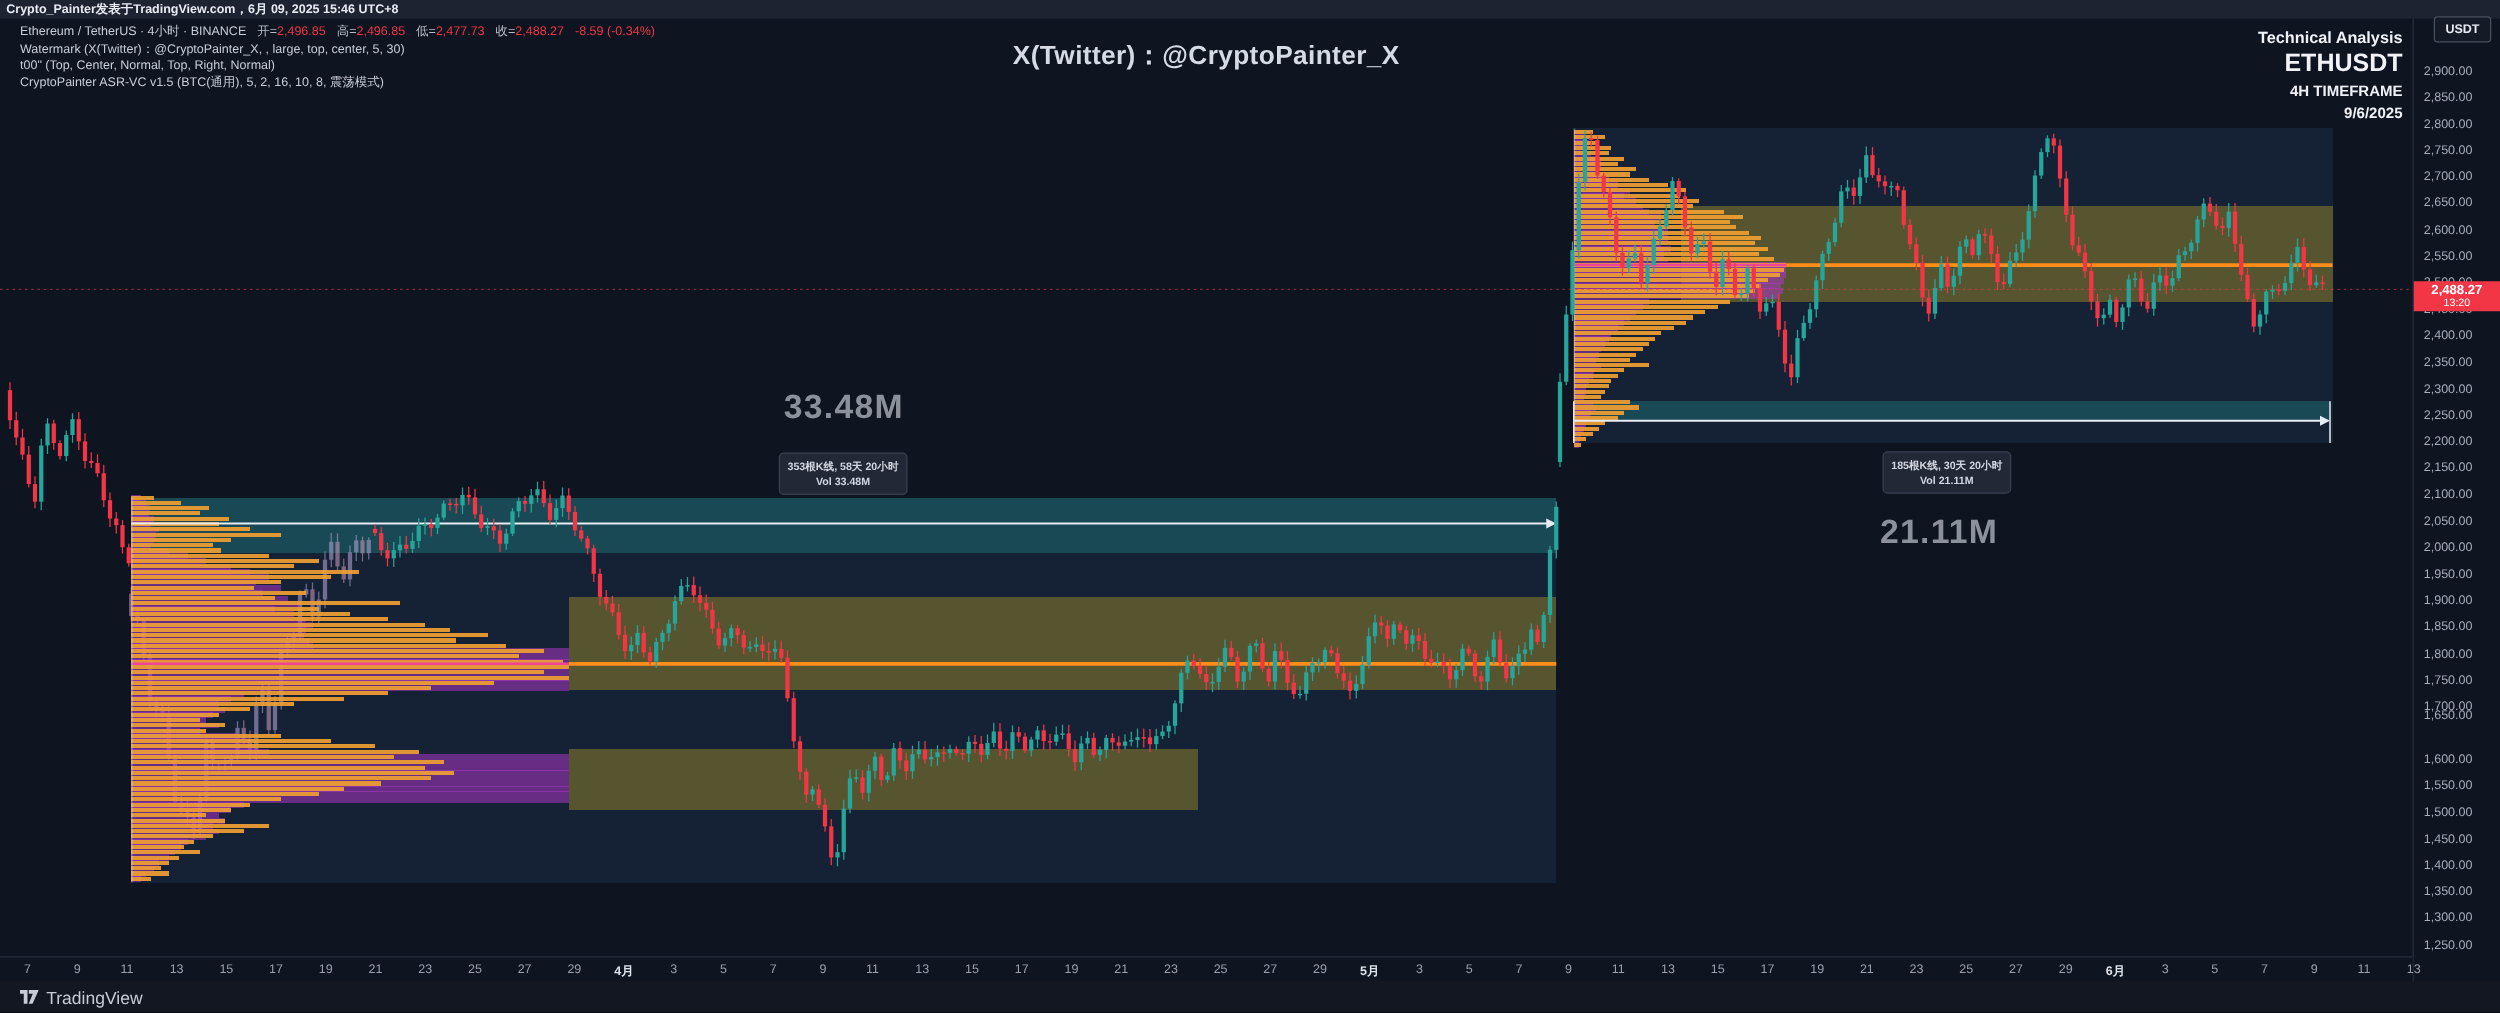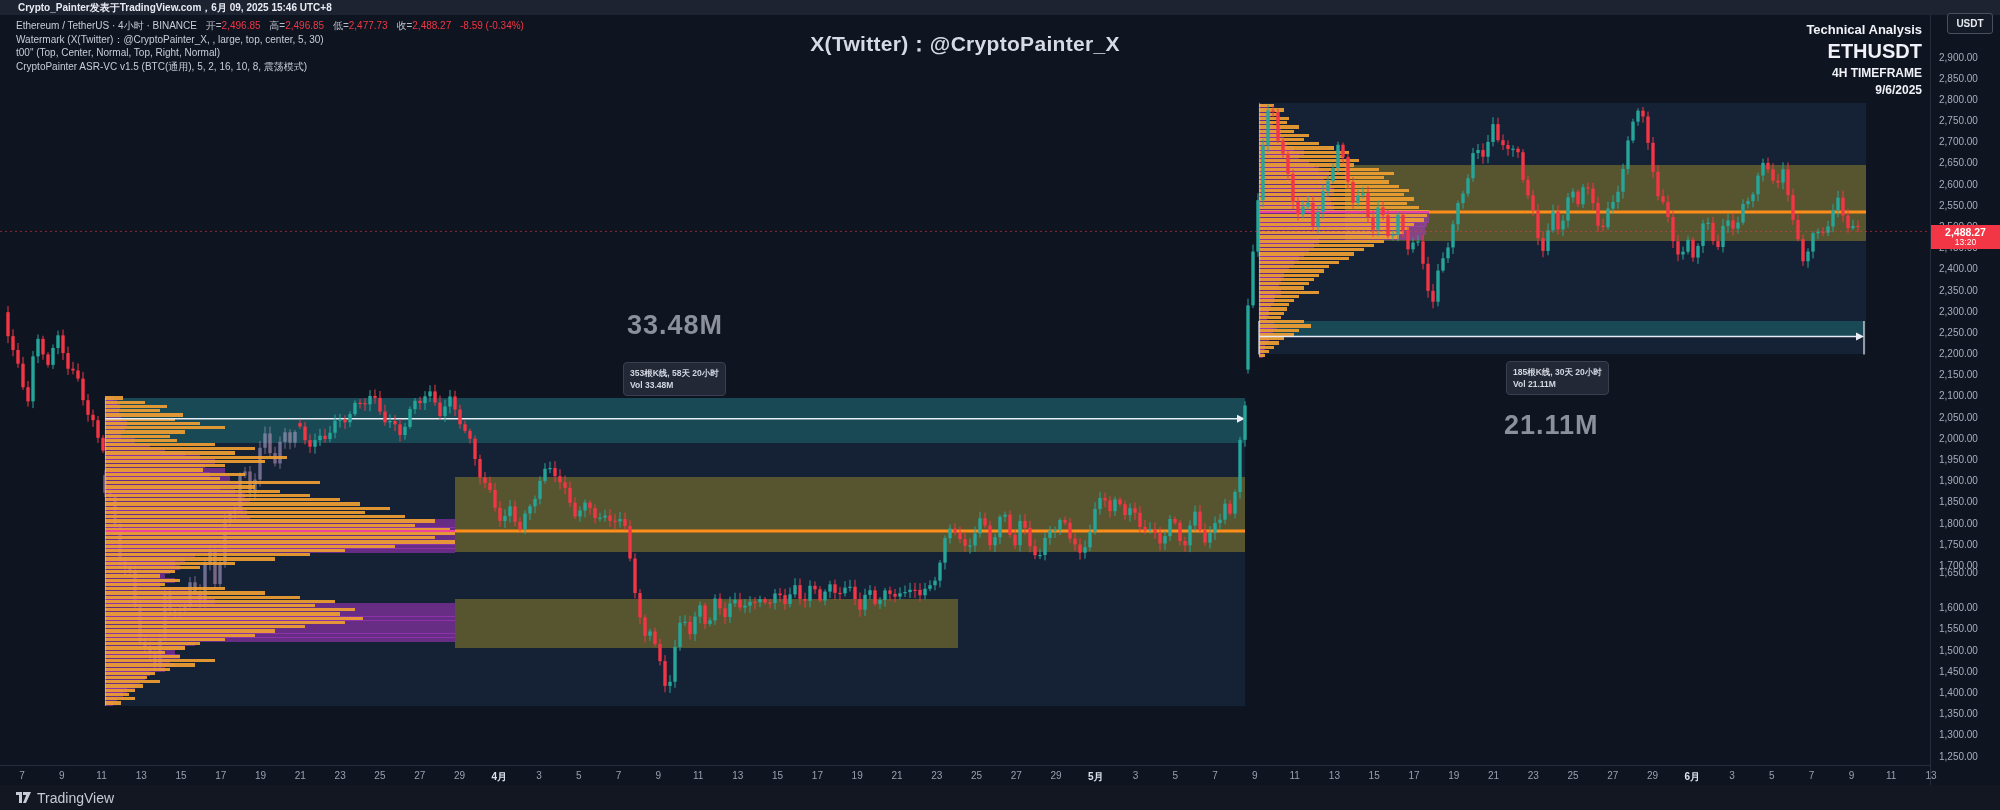--- a/index.html
+++ b/index.html
@@ -1,19 +1,19 @@
 <!DOCTYPE html>
 <html><head>
 <meta charset="utf-8">
 <style>
   html,body{margin:0;padding:0;background:#000;}
   .stage{position:relative;width:2000px;height:810px;background:#0e1420;overflow:hidden;
          font-family:"Liberation Sans",sans-serif;}
   .titlebar{position:absolute;top:0;left:0;right:0;height:15px;background:#1d2331;color:#e9ebf3;
-            font-size:10px;font-weight:bold;line-height:15px;padding-left:18px;z-index:40;box-sizing:border-box;}
+            font-size:10px;font-weight:bold;line-height:15px;padding-left:5px;z-index:40;box-sizing:border-box;}
   #chart-svg{position:absolute;top:0;left:0;z-index:1;}
   .legend{position:absolute;left:16px;top:19px;z-index:20;font-size:10px;line-height:13.5px;color:#c9cdd9;}
   .legend .row{white-space:nowrap;}
   .ohlc-lab{color:#b9bdc9;margin-left:6px;}
   .ohlc-val{color:#f23645;}
   .watermark{position:absolute;left:0;right:70px;top:30px;text-align:center;z-index:18;
              font-size:21px;font-weight:bold;color:#d6dae4;letter-spacing:.3px;}
   .info-panel{position:absolute;right:78px;top:22px;text-align:right;z-index:20;color:#f0f2f7;}
   .info-panel .h{font-size:13px;font-weight:bold;margin-bottom:3px;}
   .info-panel .sym{font-size:20px;font-weight:bold;margin-bottom:3px;}
@@ -33,21 +33,21 @@
              z-index:30;box-sizing:border-box;background:#0e1420;}
   .ttick{position:absolute;top:4px;width:34px;margin-left:-17px;text-align:center;font-size:10px;color:#9aa0ae;}
   .ttick.month{color:#dde1ea;font-weight:bold;}
   .footer{position:absolute;left:0;top:785px;width:2000px;height:25px;background:#131722;z-index:40;
           display:flex;align-items:center;padding-left:16px;box-sizing:border-box;gap:6px;}
   .footer .brand{color:#c6cbd5;font-size:14px;font-weight:normal;}
   .vol-label{position:absolute;z-index:15;font-size:27px;font-weight:bold;color:#8b909b;letter-spacing:1px;}
   .vol-label.left{left:627px;top:310px;}
   .vol-label.right{left:1504px;top:410px;}
   .ptooltip{position:absolute;z-index:16;background:#232836;border:1px solid #3a4050;border-radius:4px;
-            color:#d3d7e1;font-size:8.5px;font-weight:bold;padding:4px 6px;line-height:12px;
+            color:#d3d7e1;font-size:8.5px;font-weight:bold;text-align:center;padding:4px 6px;line-height:12px;
             white-space:nowrap;}
   .ptooltip.left{left:623px;top:362px;}
   .ptooltip.right{left:1506px;top:361px;}
 </style>
 </head>
 <body>
 
 <div class="stage">
 
   <div class="titlebar">

